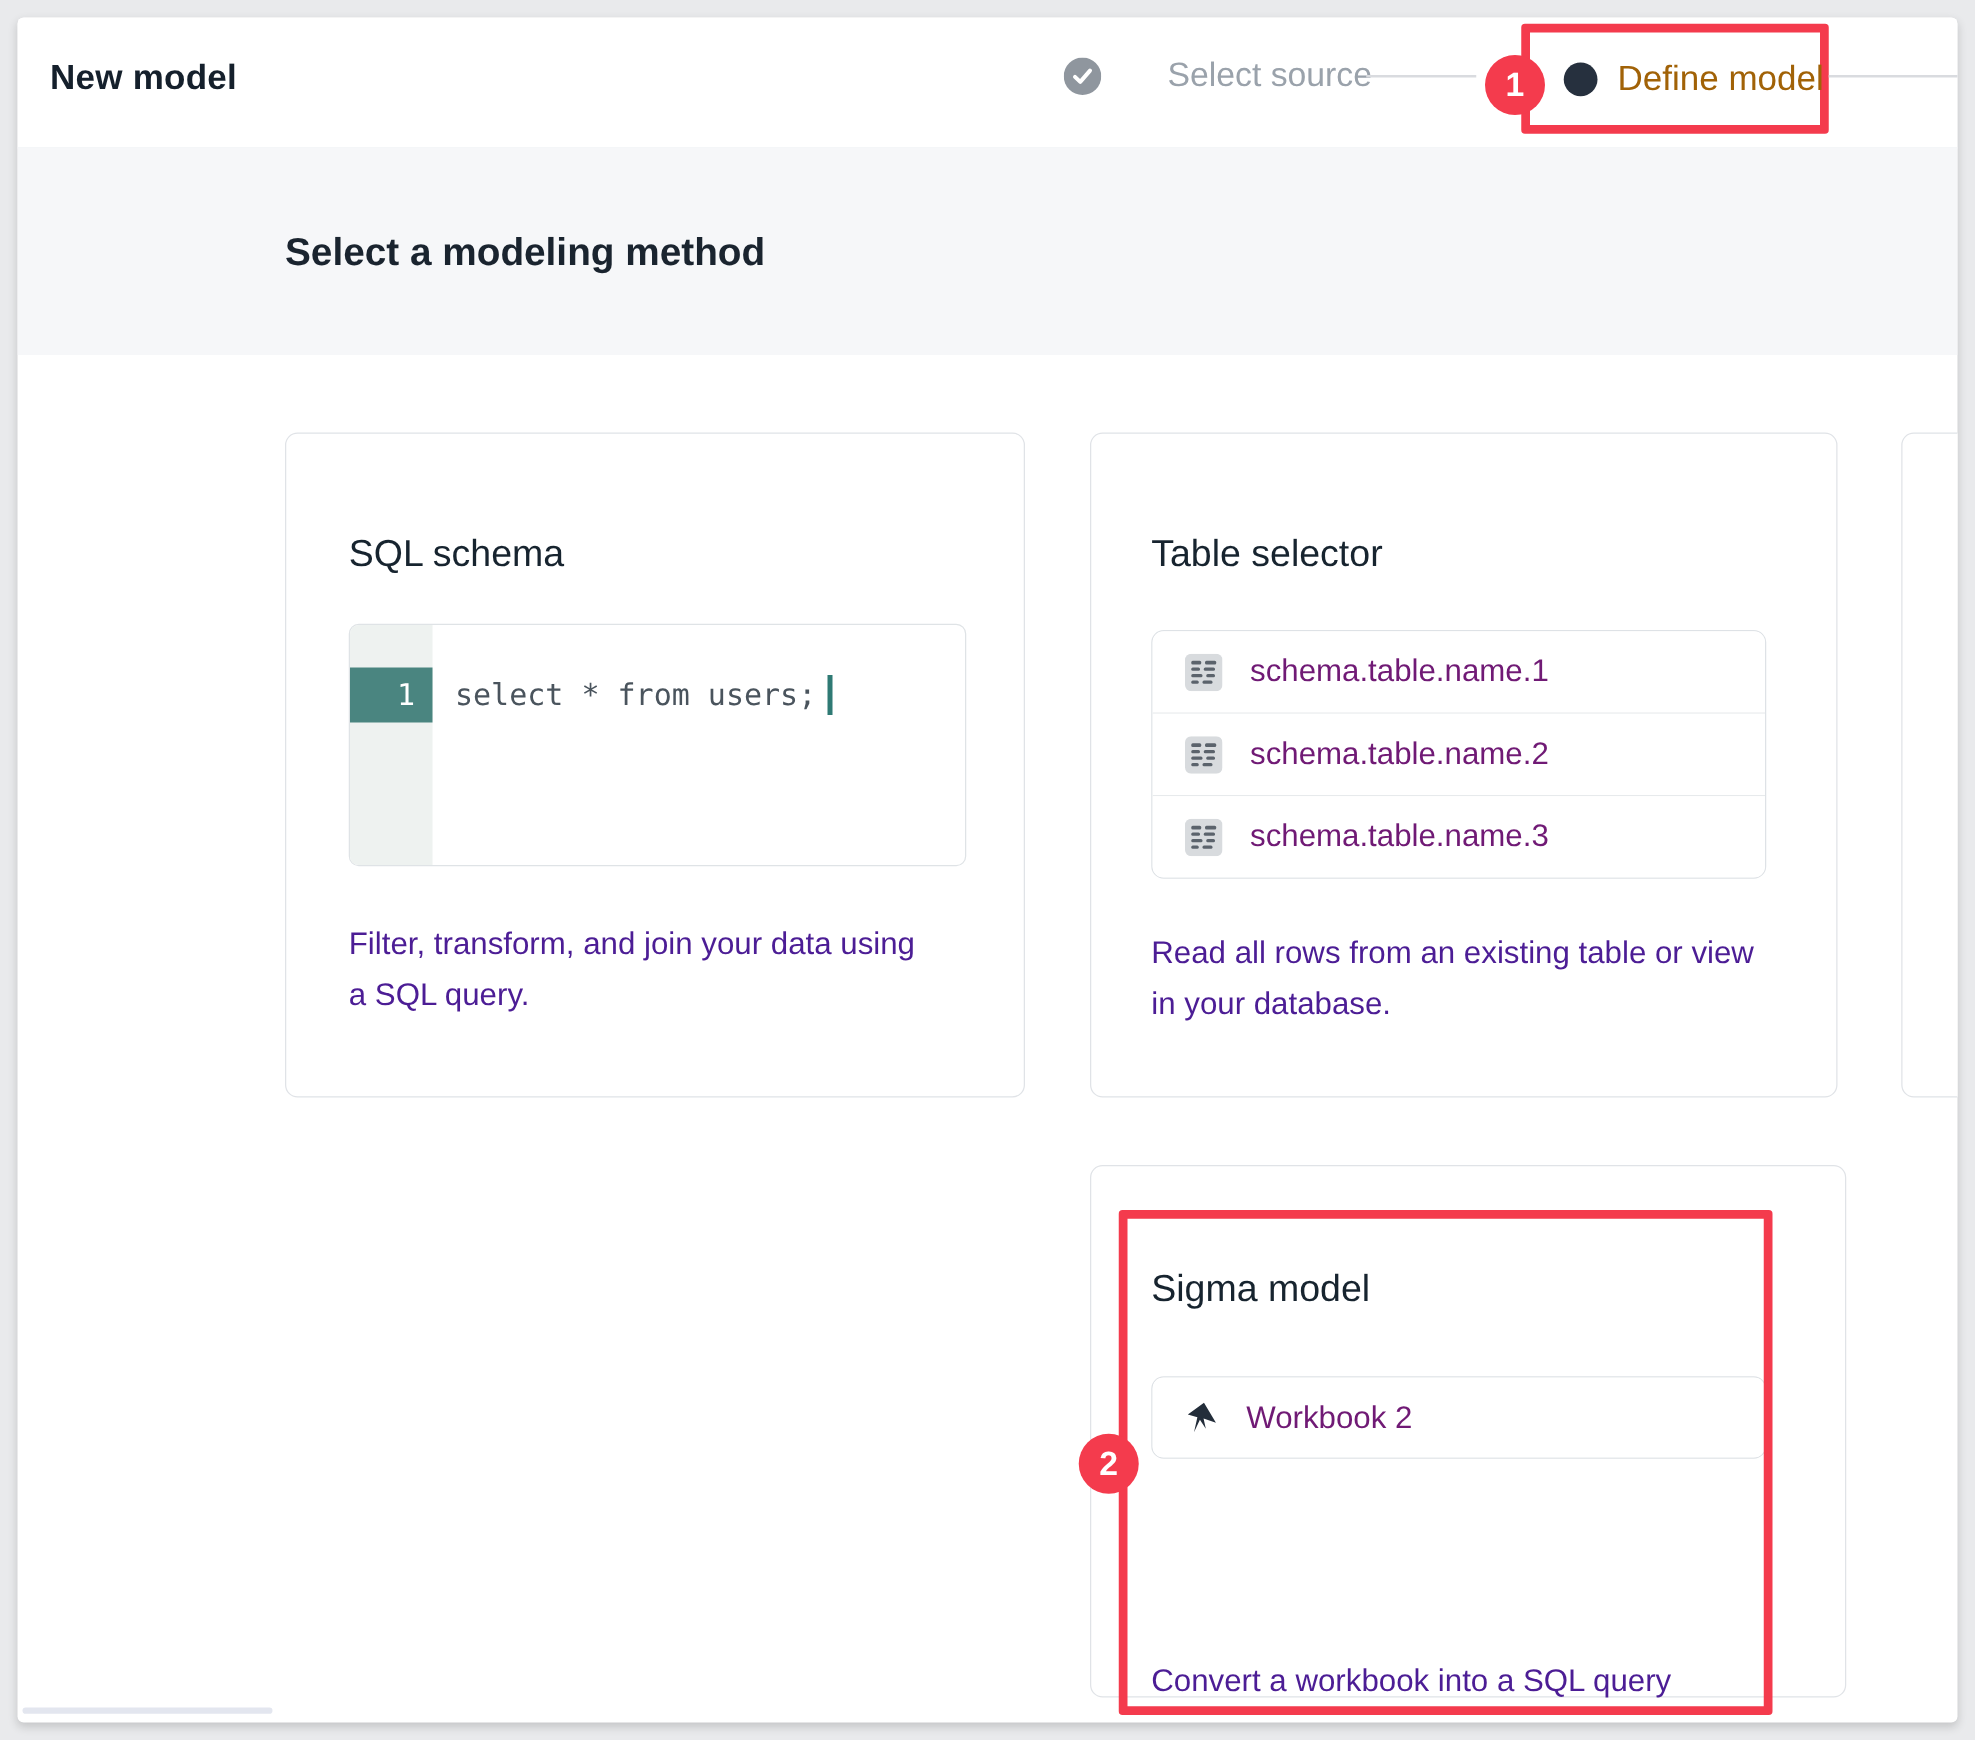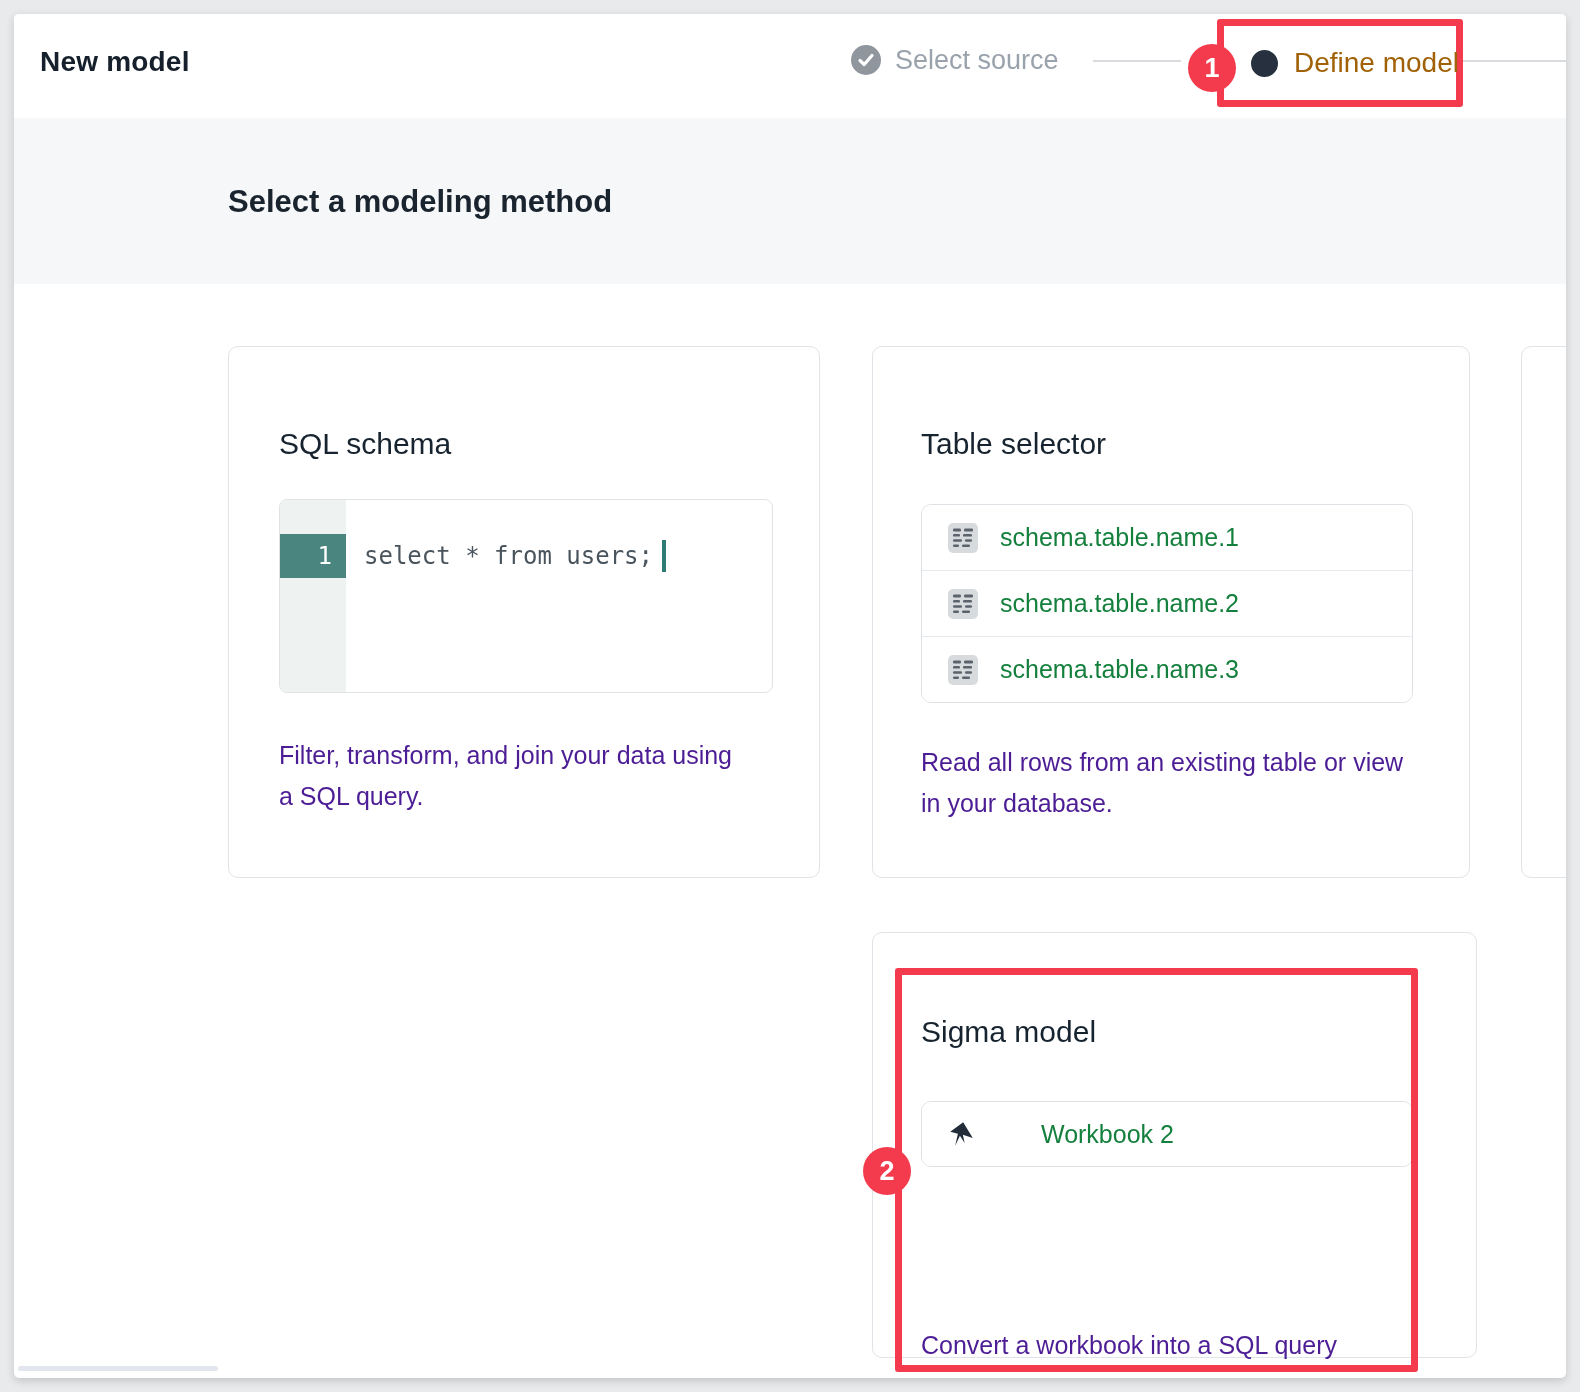--- a/index.html
+++ b/index.html
@@ -10,21 +10,21 @@
     -webkit-font-smoothing:antialiased;
   }
   .page{
     position:absolute;left:14px;top:14px;width:1552px;height:1364px;
     background:#ffffff;border-radius:5px;overflow:hidden;
     box-shadow:0 3px 8px rgba(0,0,0,.16);
   }
   
   .header{position:absolute;left:0;top:0;width:100%;height:104px;background:#fff;border-bottom:1px solid #e8eaed;}
   .page-title{position:absolute;left:26px;top:32px;font-size:28px;font-weight:700;color:#15202c;letter-spacing:.2px;}
-  .step{position:absolute;display:flex;align-items:flex-start;}
+  .step{position:absolute;display:flex;align-items:flex-end;gap:39px;}
   .step-check{width:30px;height:30px;}
   .step-label-muted{margin-left:14px;font-size:27px;color:#9aa2ab;font-weight:500;}
   .connector{position:absolute;height:2px;background:#d9dbdf;top:46px;}
   .redbox-step{
     position:absolute;left:1203px;top:5px;width:246px;height:88px;
     border:7px solid #f43b4d;border-radius:3px;background:#fff;box-sizing:border-box;
     display:flex;align-items:center;
   }
   .step-dot{width:27px;height:27px;border-radius:50%;background:#26303e;margin-left:27px;flex:none;}
   .step-label-current{margin-left:16px;font-size:28px;color:#a16207;font-weight:500;white-space:nowrap;}
@@ -60,21 +60,21 @@
   }
   .caret{display:inline-block;width:4px;height:32px;background:#2f7a74;margin-left:9px;}
   
   .listbox{
     position:absolute;left:48px;width:492px;
     border:1px solid #dee2e6;border-radius:10px;background:#fff;box-sizing:border-box;overflow:hidden;
   }
   .listrow{display:flex;align-items:center;height:65px;padding-left:26px;border-bottom:1px solid #e7eaec;background:#fff;}
   .listrow:last-child{border-bottom:none;}
   .row-icon{flex:none;width:30px;height:30px;margin-right:22px;}
-  .row-label{font-size:25px;color:#15803d;}
+  .row-label{font-size:25px;color:#701a75;}
   
   .annot{position:absolute;border:7px solid #f43b4d;border-radius:3px;box-sizing:border-box;z-index:20;pointer-events:none;}
   
   .partial-card{position:absolute;left:1507px;top:332px;width:120px;height:532px;}
   .hscrollbar{position:absolute;left:4px;top:1352px;width:200px;height:5px;border-radius:3px;background:#e3e6ef;}
 </style>
 </head>
 <body>
 
 <div class="page">
@@ -175,21 +175,21 @@
 
     <div class="card-desc" style="left:48px;top:395px;width:500px;">Read all rows from an existing table or view in your database.</div>
   </div>
 
   <div class="card partial-card"></div>
 
   <div class="card" style="left:858px;top:918px;width:605px;height:426px;">
     <div class="card-title" style="left:48px;top:82px;">Sigma model</div>
 
     <div class="listbox" style="top:168px;">
-      <div class="listrow" style="height:64px;gap:44px;">
+      <div class="listrow" style="height:64px;">
         <svg class="row-icon" viewBox="0 0 24 24" style="width:27px;height:27px;">
           <path d="M13.5 1 L2 9.5 L8.8 11.4 L6.4 22 L10.6 13.1 L14.8 19.6 L13.2 12.3 L22 15.2 Z" fill="#232d3a"></path>
         </svg>
         <span class="row-label">Workbook 2</span>
       </div>
     </div>
 
     <div class="card-desc" style="left:48px;top:392px;width:520px;white-space:nowrap;">Convert a workbook into a SQL query</div>
   </div>
 

